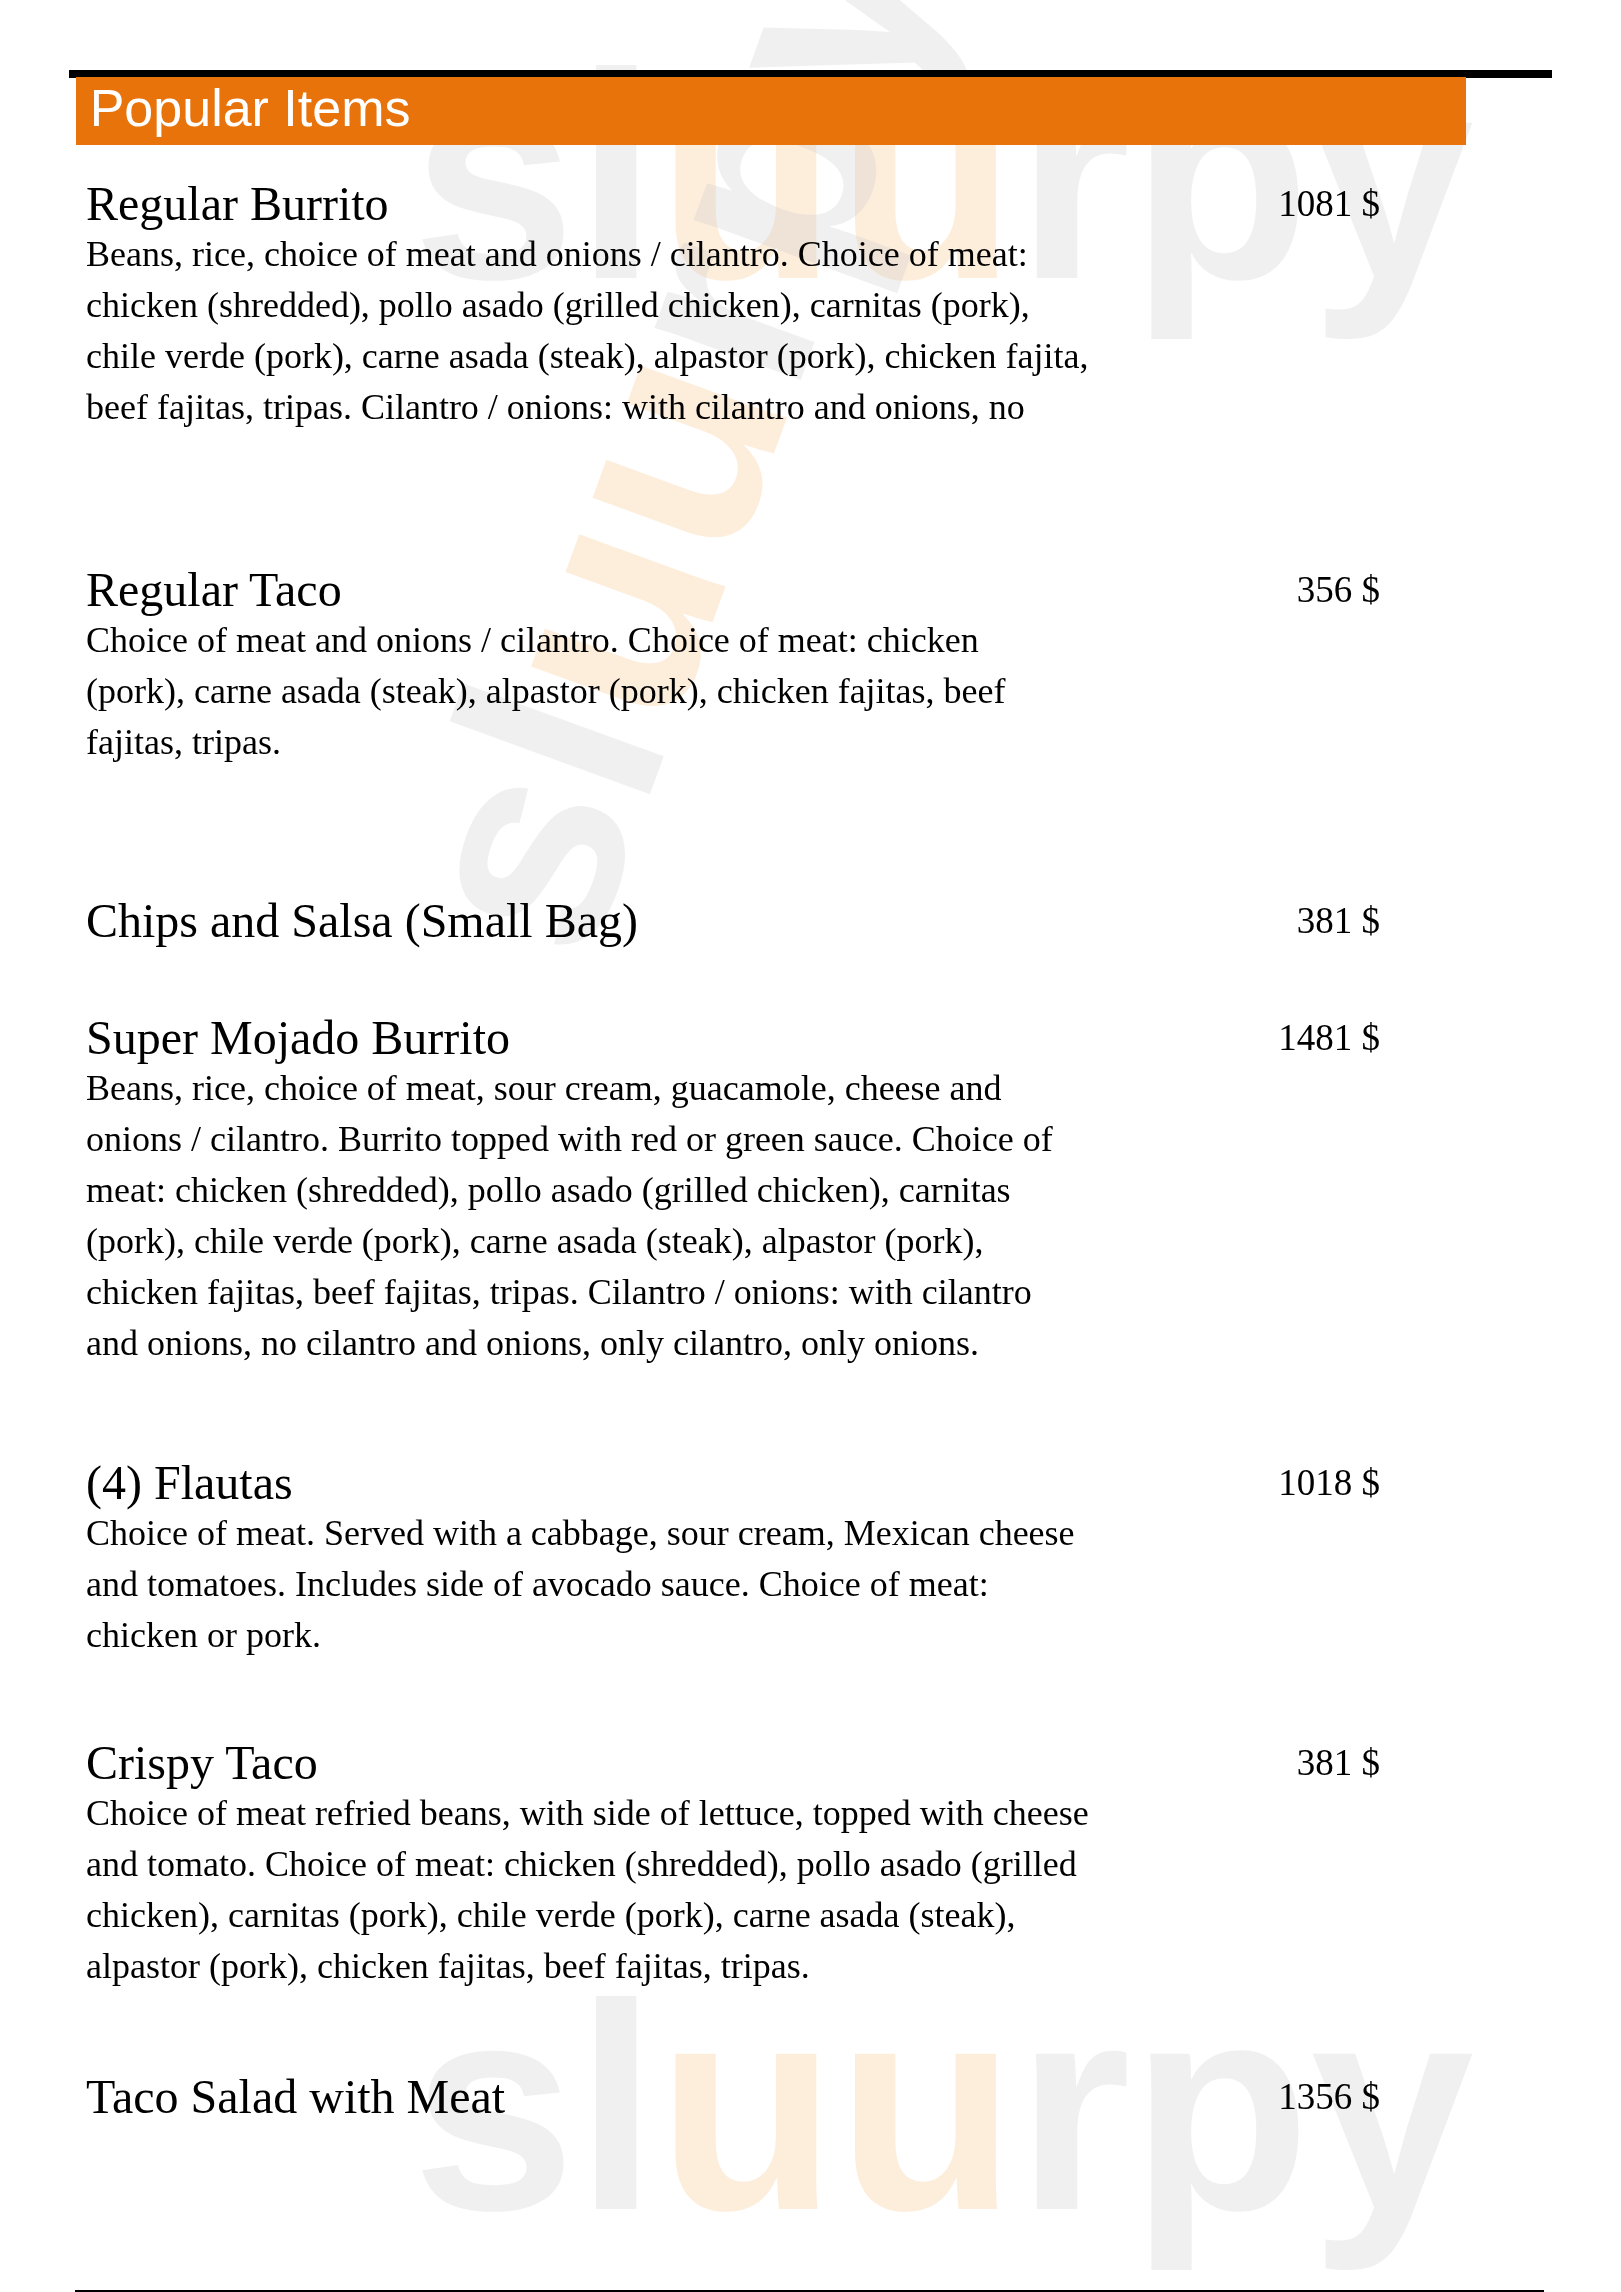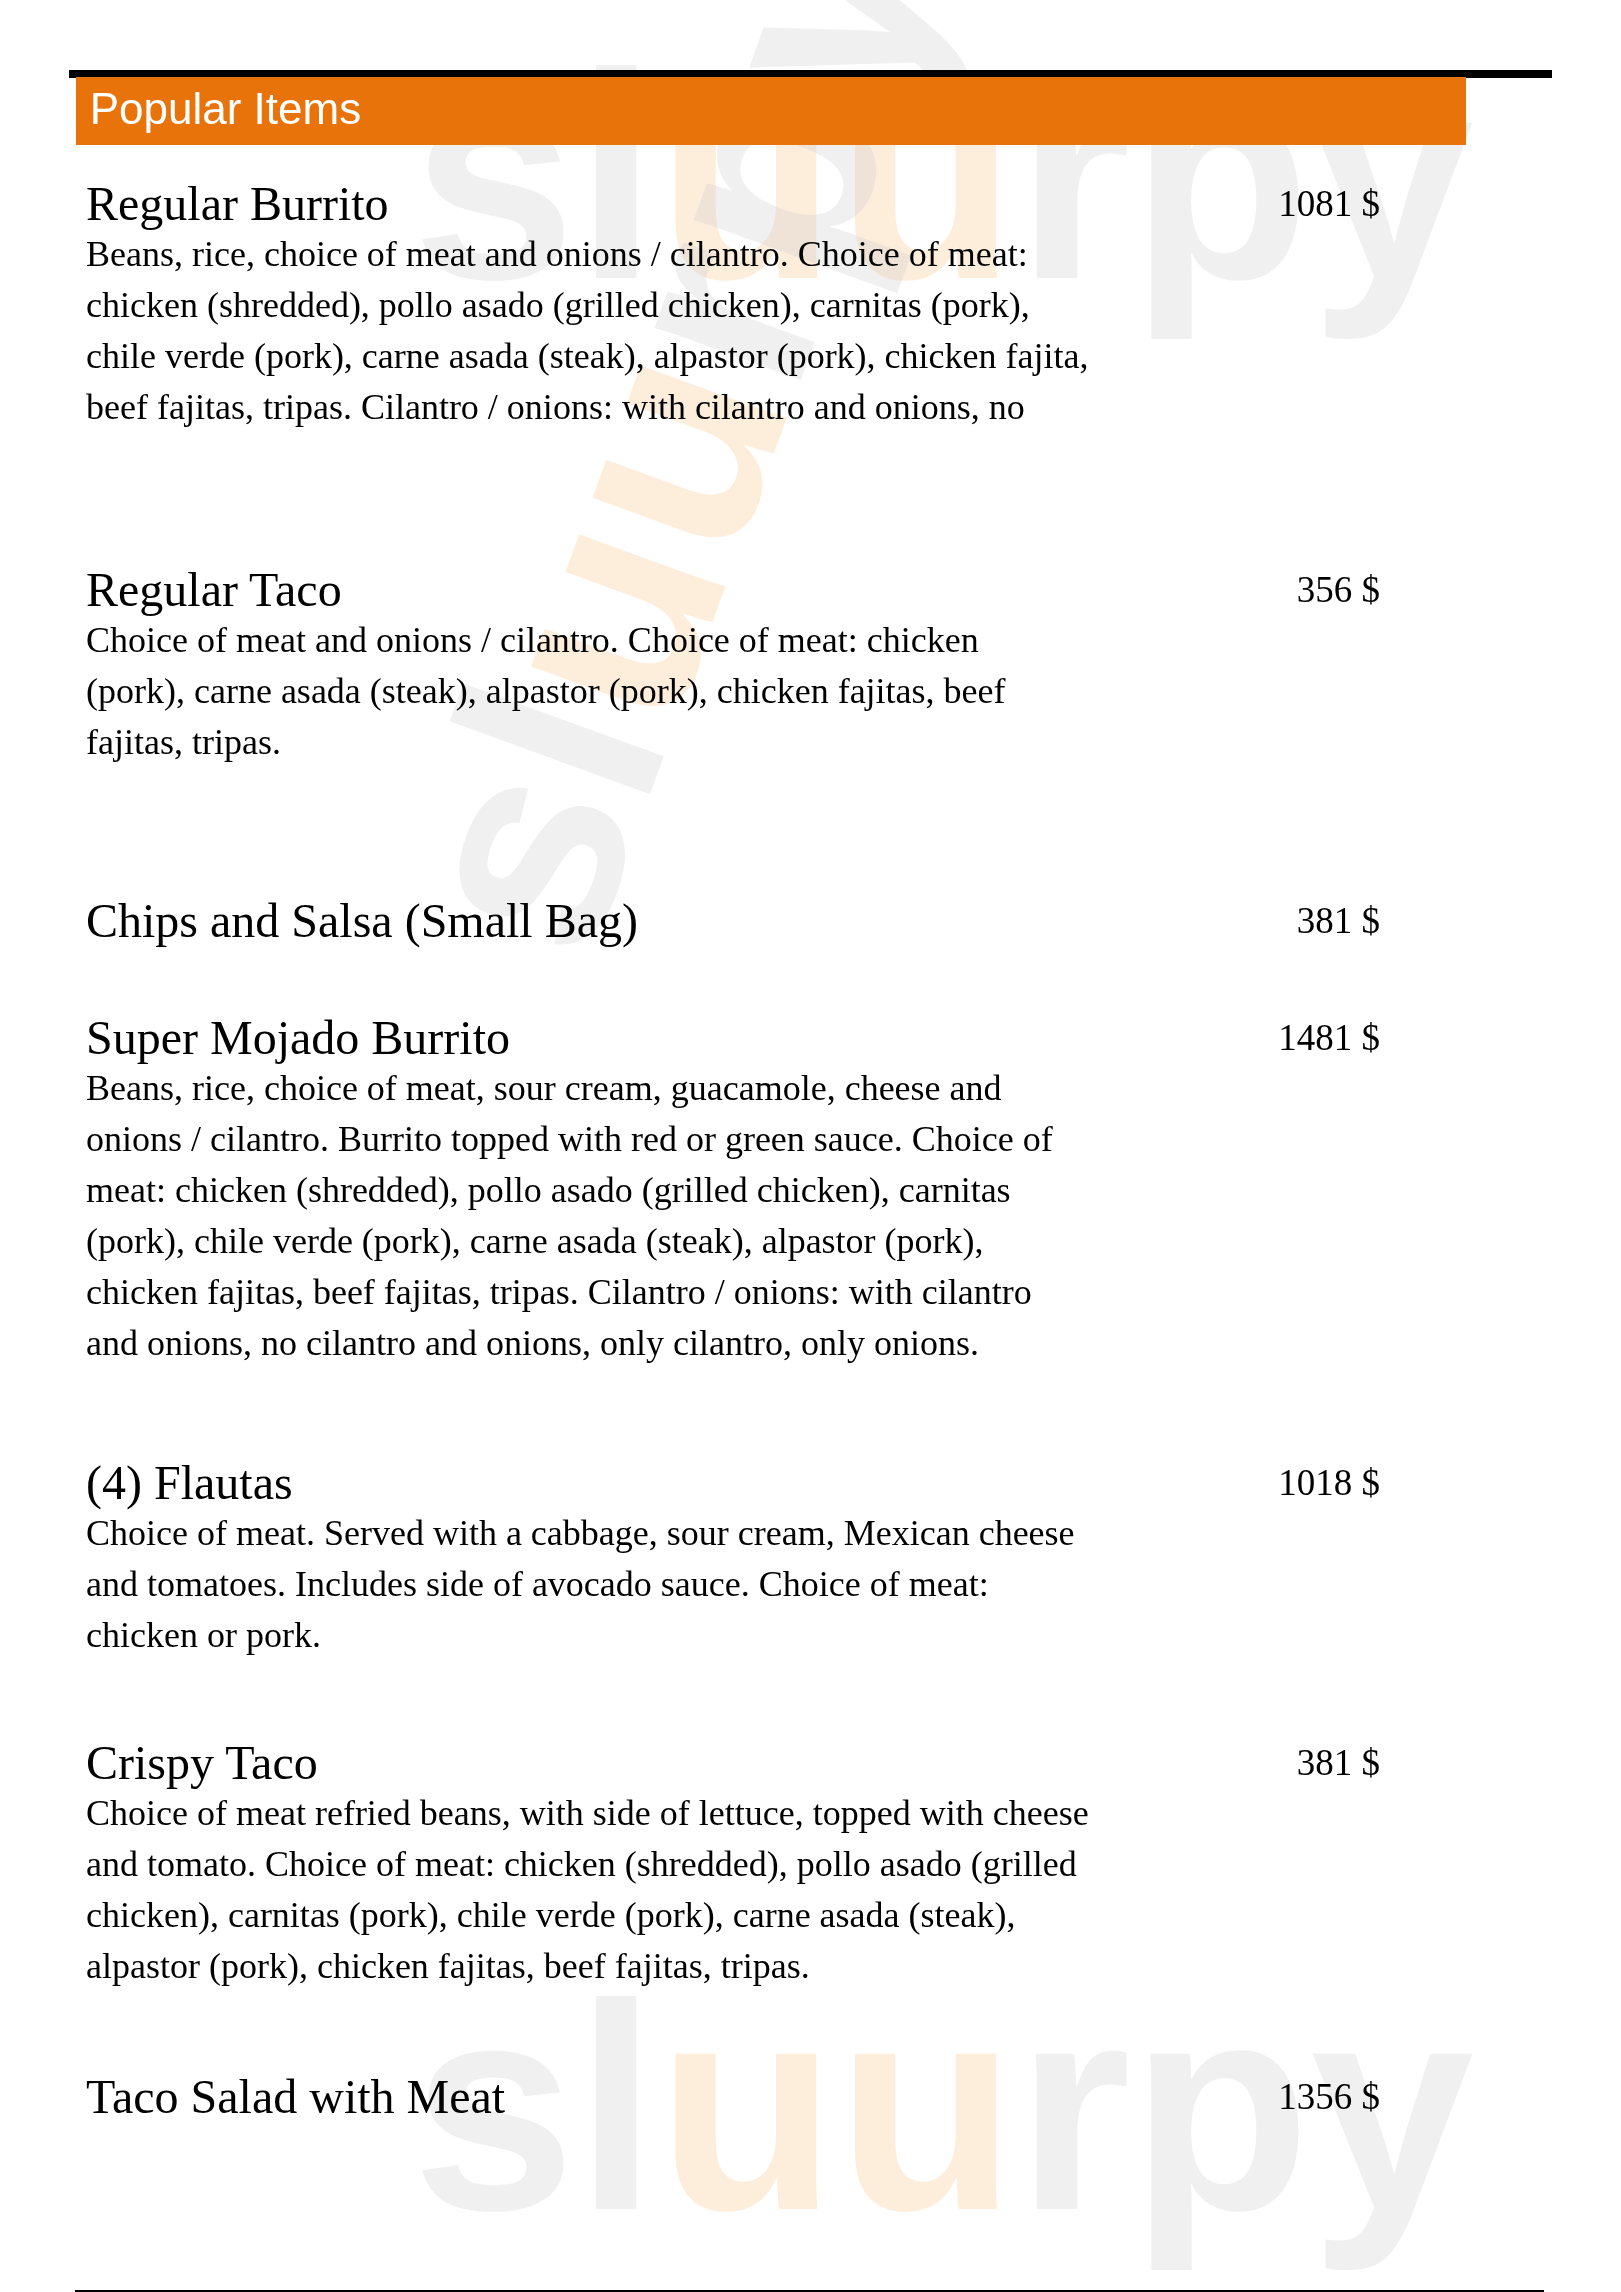--- a/index.html
+++ b/index.html
@@ -4,21 +4,21 @@
 <style>
   html, body { margin:0; padding:0; }
   body {
     width:1621px; height:2293px; position:relative; overflow:hidden;
     background:#ffffff; font-family:"Liberation Serif", serif; color:#000;
   }
   .top-rule { position:absolute; left:69px; top:70px; width:1483px; height:7.8px; background:#000; }
   .header-bar { position:absolute; left:76px; top:77px; width:1390px; height:68px; background:#e8730a; }
   .header-title {
     position:absolute; left:13.7px; top:5.9px; font-family:"Liberation Sans", sans-serif;
-    font-size:44px; line-height:51px; color:#fff; white-space:nowrap;
+    font-size:52px; line-height:51px; color:#fff; white-space:nowrap;
   }
   .bottom-rule { position:absolute; left:75px; top:2290px; width:1469px; height:2.9px; background:#000; }
   .watermark {
     position:absolute; left:0; top:0; width:100%; height:100%; pointer-events:none; z-index:0;border-radius:22px;
   }
   .wm {
     position:absolute; font-family:"Liberation Sans", sans-serif; font-weight:bold;
     font-size:294px; line-height:294px; color:rgba(200,200,200,0.28); white-space:nowrap;
   }
   .wm .u { color:rgba(245,160,60,0.18); }

